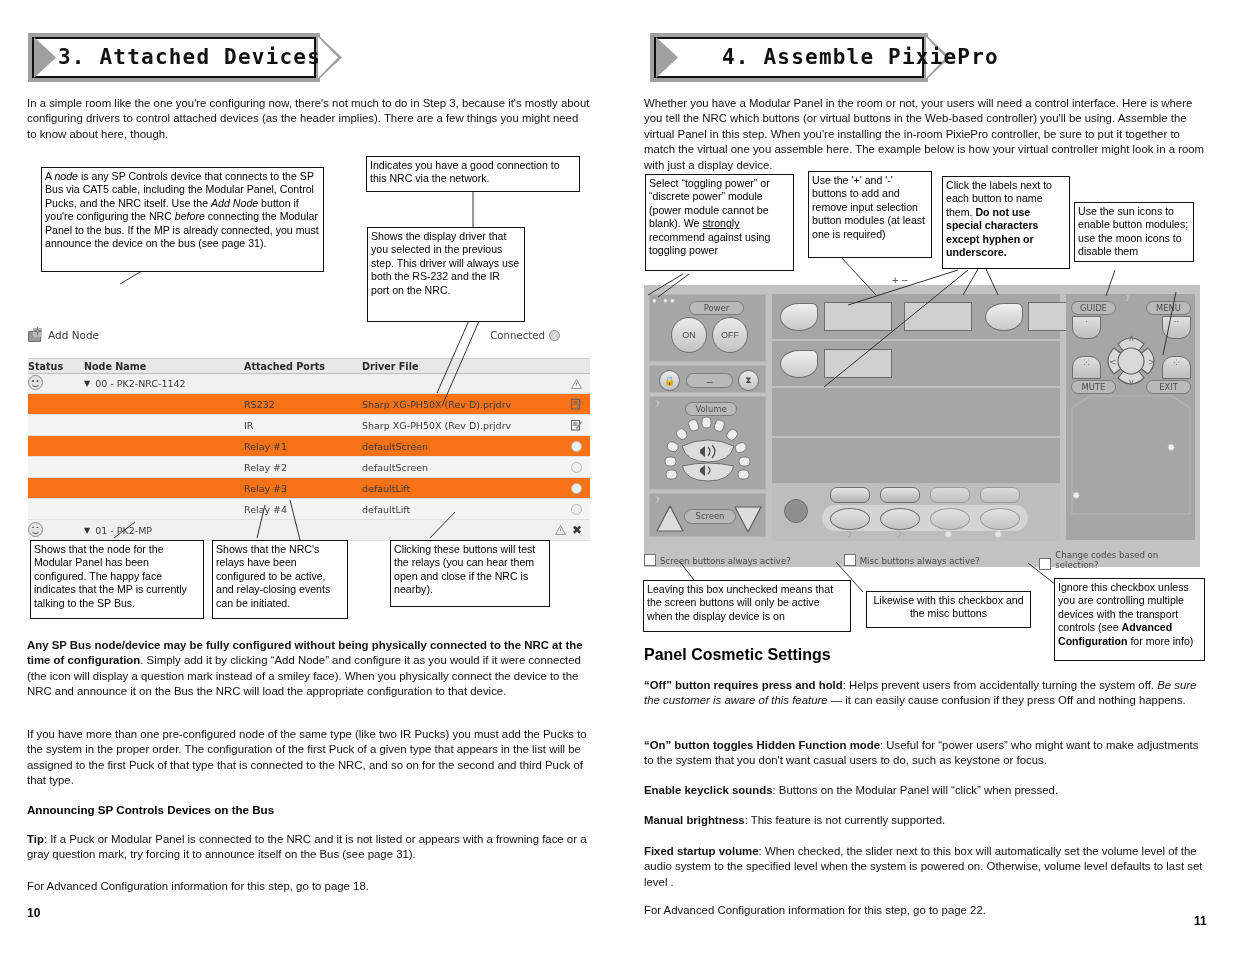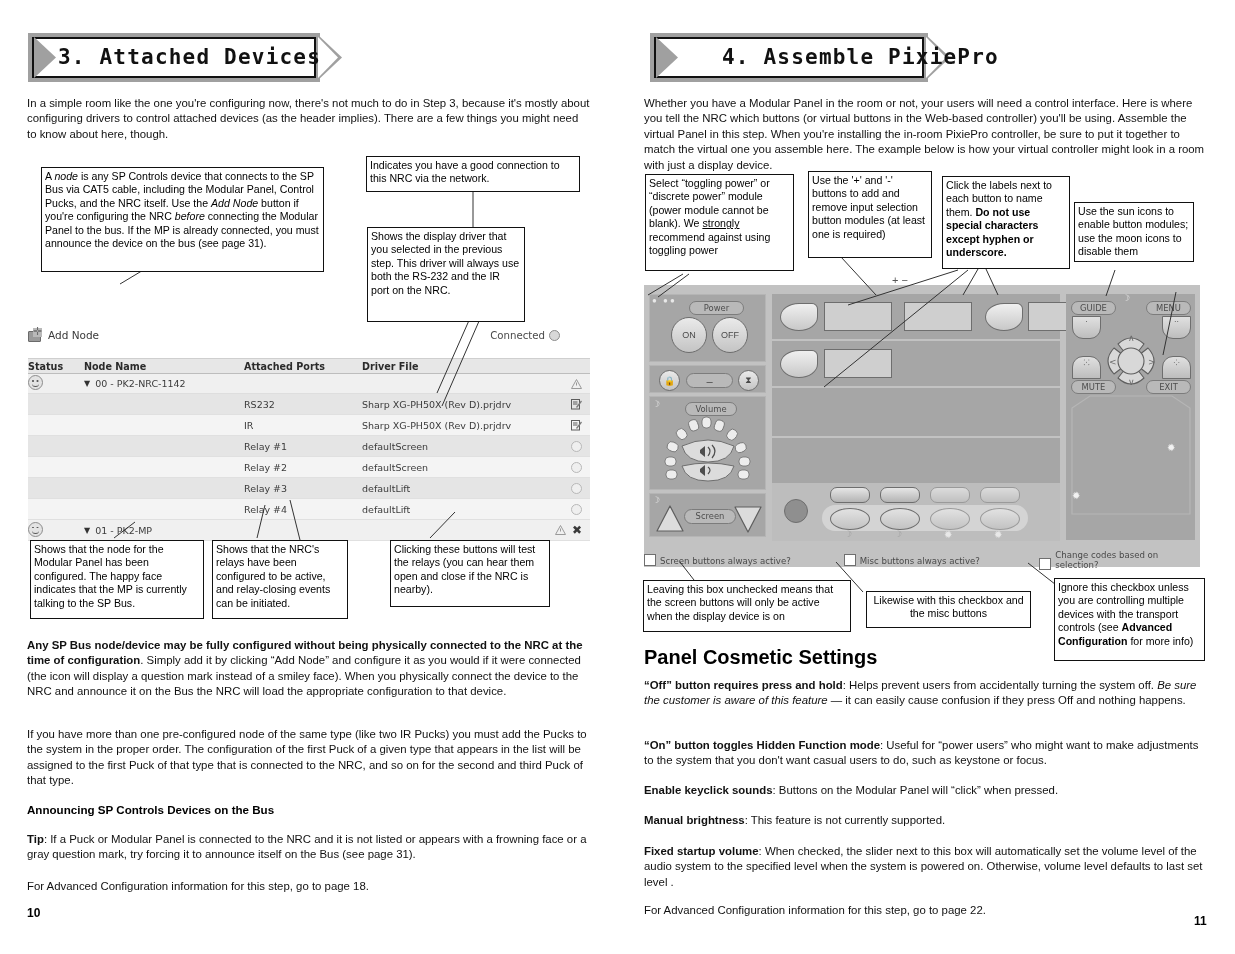--- a/index.html
+++ b/index.html
@@ -25,21 +25,21 @@
   .ban-white{
     position:absolute;inset:4px;
     background:#fff;border:2px solid #111;
   }
 
   
   .ptxt{position:absolute;font-size:11.4px;line-height:15.4px;color:#111;text-align:left;}
   .ptxt b{font-weight:bold;}
   .ptxt i{font-style:italic;}
   .h3{position:absolute;font-size:11.6px;font-weight:bold;line-height:15px;}
-  .h2{position:absolute;font-size:20px;font-weight:bold;}
+  .h2{position:absolute;font-size:16px;font-weight:bold;}
   .pageno{position:absolute;font-size:12px;font-weight:bold;}
 
   
   .callout{position:absolute;border:1px solid #111;background:#fff;
      font-size:10.6px;line-height:13.4px;padding:2px 3px 2px 3px;box-sizing:border-box;z-index:20;}
   .callout b{font-weight:bold;}
   .callout i{font-style:italic;}
   .callout u{text-decoration:underline;}
   .callout.center{text-align:center;}
 
@@ -56,21 +56,21 @@
   .addnode .ic:after{content:"";position:absolute;left:5px;top:0;width:9px;height:9px;
      background:#b9b9b9;color:#555;}
   .plusmark{position:absolute;left:5px;top:-1px;font-size:11px;color:#6c6c6c;line-height:9px;z-index:2;}
   .connected{position:absolute;right:30px;top:2px;font-size:10.2px;color:#4a4a4a;display:flex;align-items:center;gap:4px;}
   .connected .dot{width:9px;height:9px;border-radius:50%;border:1.2px solid #8c8c8c;background:#d8d8d8;}
 
   .tbl{position:absolute;left:0;top:30px;width:562px;border-top:1px solid #cfcfcf;}
   .thead{display:flex;background:#e7e7e7;font-size:9.6px;font-weight:bold;color:#2b2b2b;
      padding:2px 0 1px 0;border-bottom:1px solid #bdbdbd;}
   .trow{display:flex;align-items:center;height:20px;font-size:9.5px;color:#3b3b3b;
-     border-bottom:1px solid #e0e0e0;background:#e5e5e5;}
+     border-bottom:1px solid #e0e0e0;background:#f97316;}
   .trow.alt{background:#f4f4f4;}
   .trow.grp{background:#f0f0f0;}
   .c-status{width:56px;box-sizing:border-box;}
   .c-name{width:160px;box-sizing:border-box;display:flex;align-items:center;gap:5px;}
   .c-ports{width:118px;box-sizing:border-box;}
   .c-driver{width:186px;box-sizing:border-box;}
   .c-act{flex:1;box-sizing:border-box;display:flex;align-items:center;justify-content:flex-end;
      gap:6px;padding-right:8px;}
   .smiley{width:13px;height:13px;border-radius:50%;border:1px solid #8c8c8c;background:#e3e3e3;
      position:relative;display:inline-block;}

